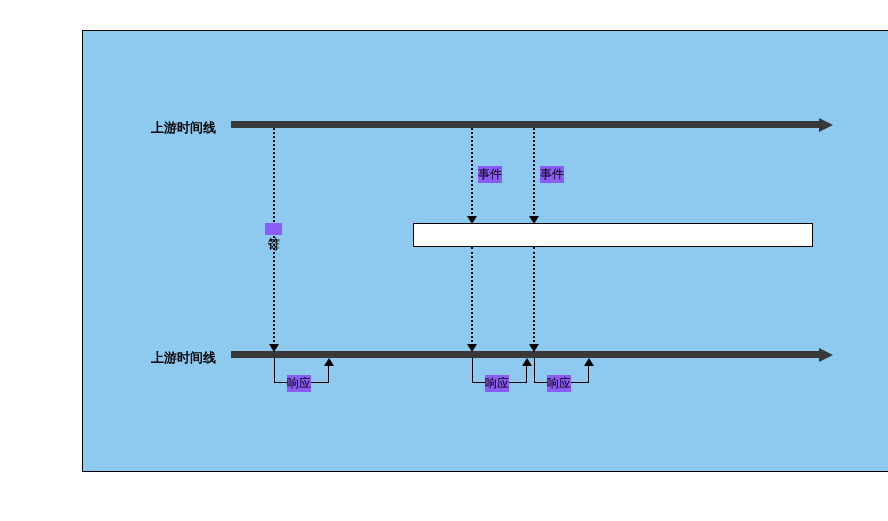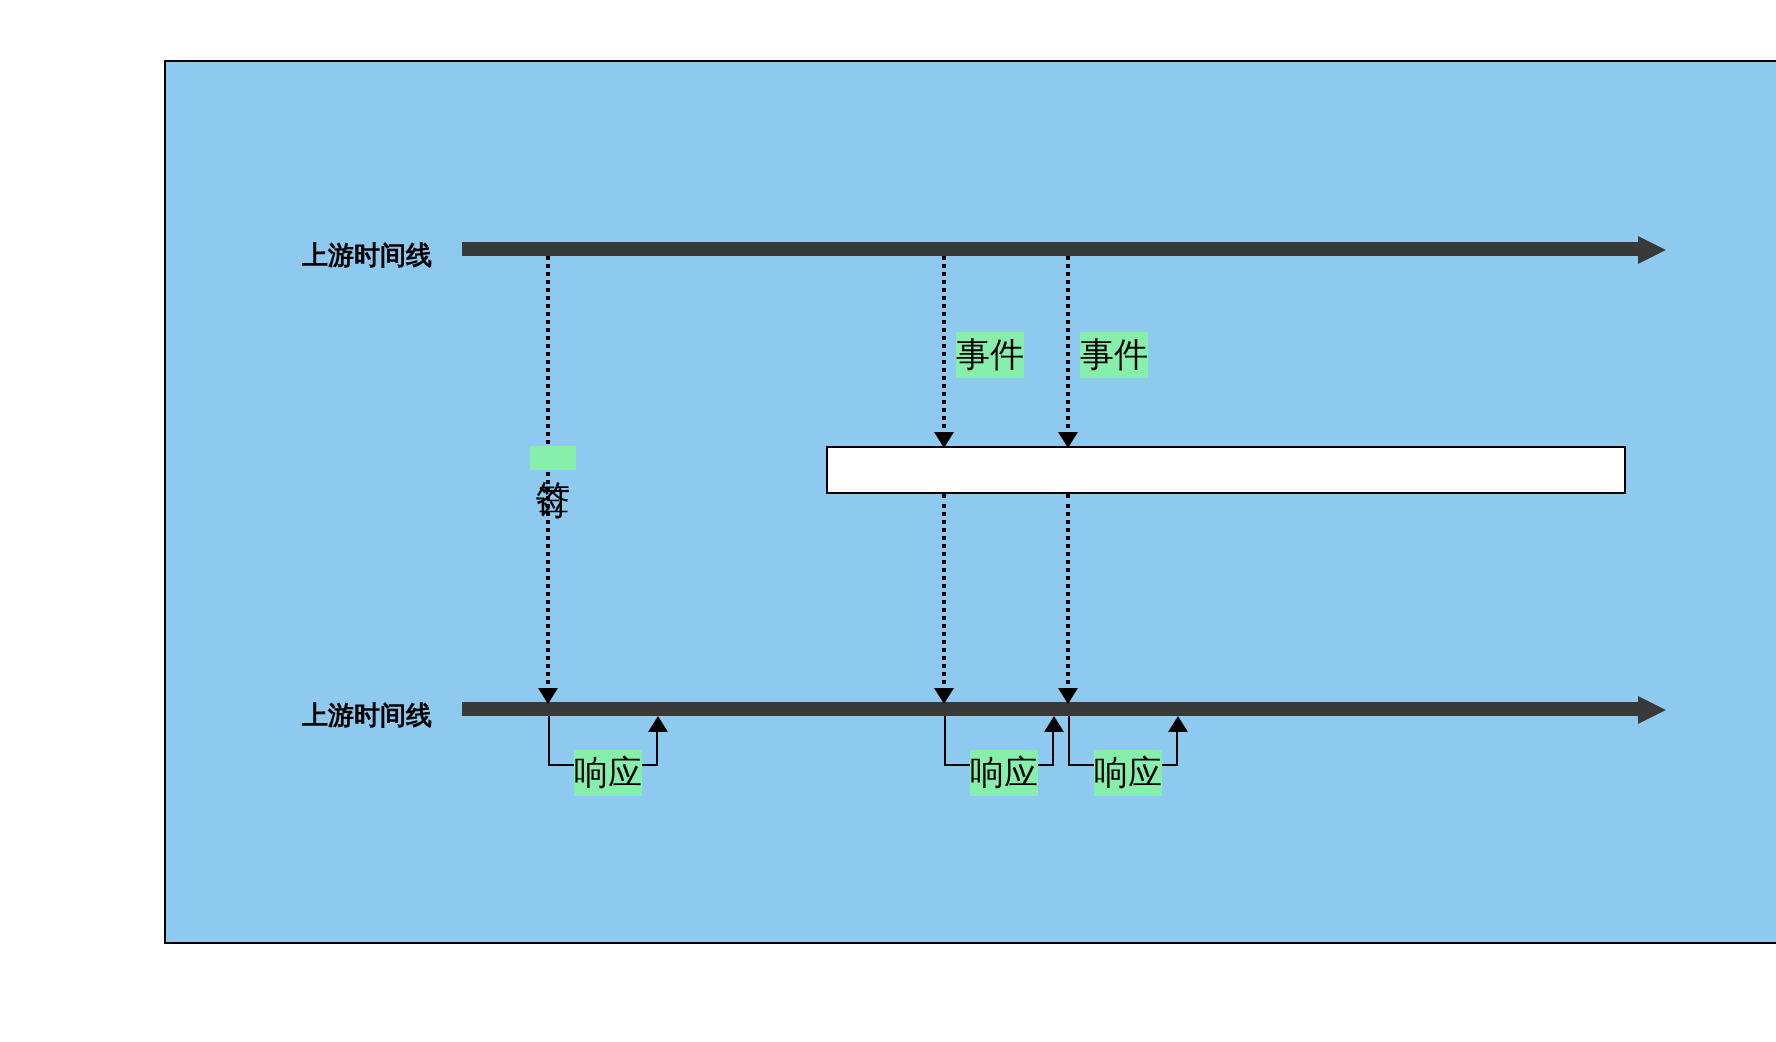--- a/index.html
+++ b/index.html
@@ -48,23 +48,23 @@
     border: 1px solid #000;
     box-sizing: border-box;
   }
   .dashed-v {
     position: absolute;
     width: 0;
     border-left: 2px dotted #000;
   }
   .ann {
     position: absolute;
-    font-size: 17px;
+    font-size: 12px;
     color: #000;
-    background: #86efac;
+    background: #8b5cf6;
     white-space: nowrap;
   }
   .ann.vert {
     writing-mode: vertical-rl;
     text-orientation: upright;
     letter-spacing: 2px;
     padding: 4px 0;
   }
   .ldown {
     position: absolute;

